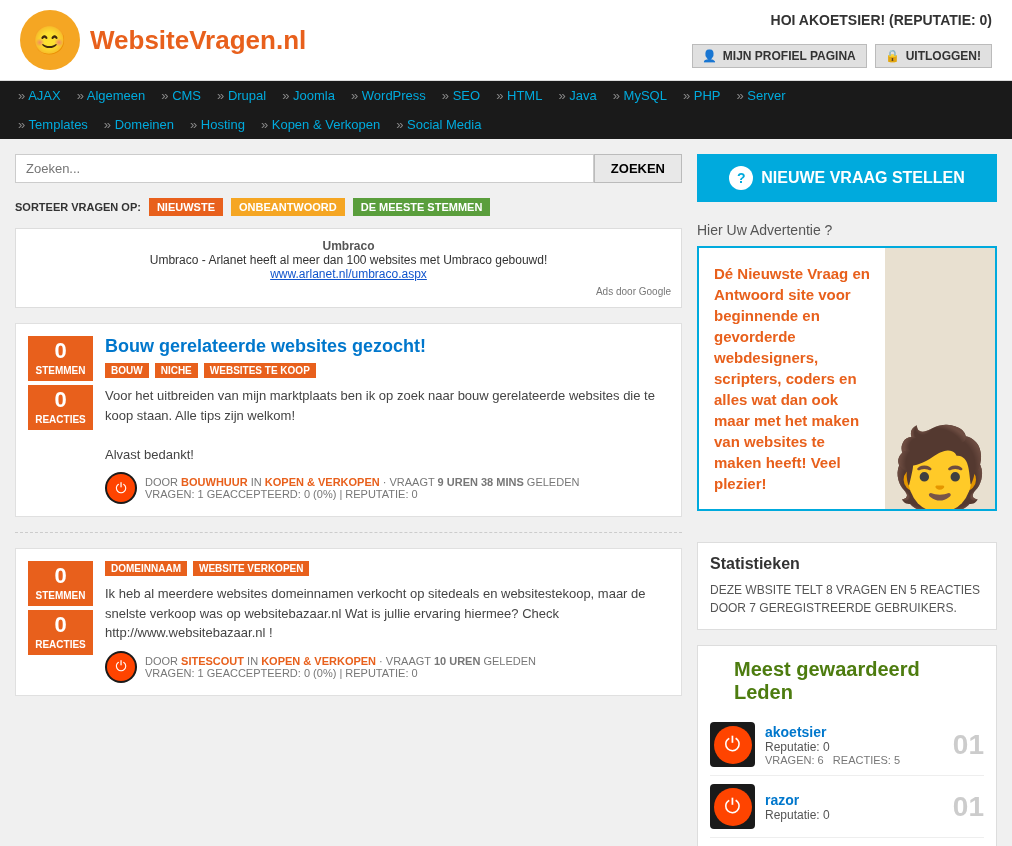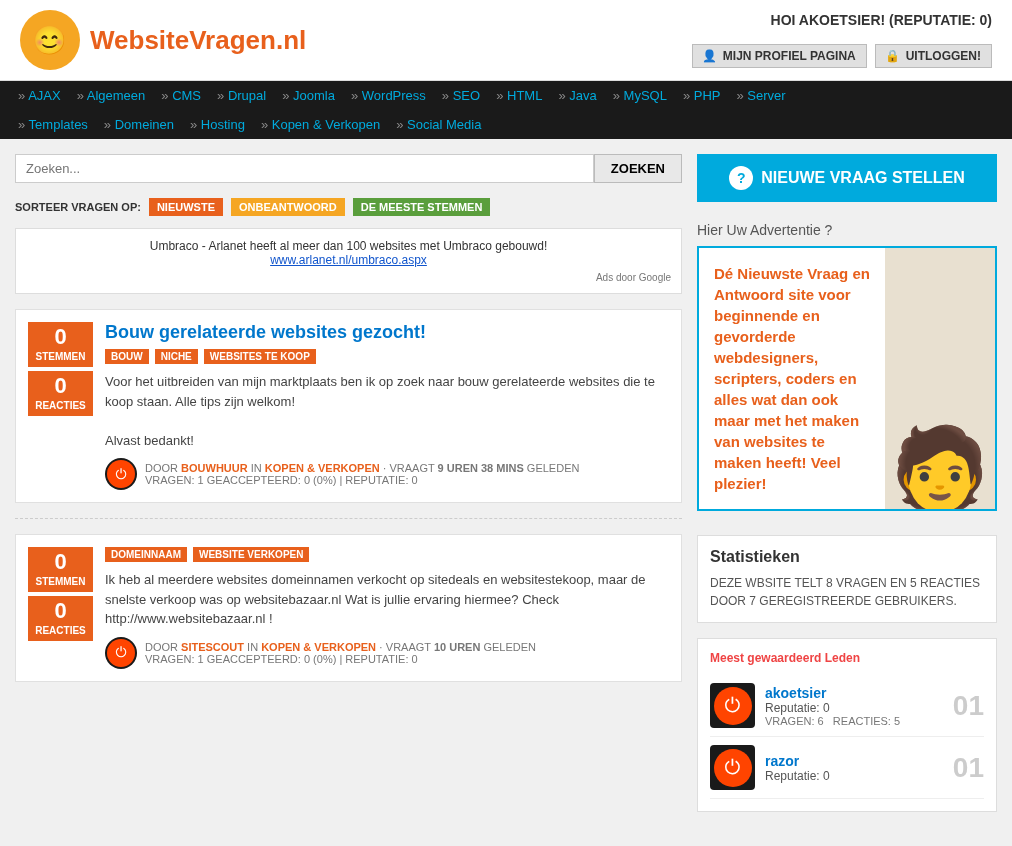--- a/index.html
+++ b/index.html
@@ -63,31 +63,31 @@
     .question-meta { font-size: 11px; color: #777; margin-top: 8px; display: flex; align-items: center; gap: 8px; }
     .meta-avatar { width: 32px; height: 32px; background: #1a1a1a; border-radius: 50%; display: flex; align-items: center; justify-content: center; }
     .meta-avatar-inner { width: 28px; height: 28px; background: #ff4400; border-radius: 50%; display: flex; align-items: center; justify-content: center; color: #fff; font-size: 14px; }
     .meta-text a { color: #e8601c; font-weight: bold; text-decoration: none; }
     .question-divider { border: none; border-top: 1px dashed #ccc; margin: 0 0 15px; }
 
     
     #new-question-btn { background: #00aadd; color: #fff; padding: 12px 20px; text-align: center; font-size: 16px; font-weight: bold; cursor: pointer; display: flex; align-items: center; gap: 8px; justify-content: center; margin-bottom: 15px; }
     .q-icon { width: 24px; height: 24px; background: #fff; border-radius: 50%; color: #00aadd; display: flex; align-items: center; justify-content: center; font-weight: bold; font-size: 14px; }
 
-    #ad-sidebar { border: 2px solid #00aadd; background: #fff; margin-bottom: 24px; display: flex; }
+    #ad-sidebar { border: 2px solid #00aadd; background: #fff; margin-bottom: 31px; display: flex; }
     #ad-sidebar-text { padding: 15px; color: #e8601c; font-size: 15px; font-weight: bold; line-height: 1.4; flex: 1; }
     #ad-sidebar-img { width: 110px; flex-shrink: 0; background: #e8e0d0; display: flex; align-items: flex-end; justify-content: center; overflow: hidden; }
     .cartoon-figure { font-size: 80px; line-height: 1; text-align: center; }
 
     #stats-box { background: #fff; border: 1px solid #ddd; padding: 12px; margin-bottom: 15px; }
     #stats-title { font-size: 16px; font-weight: bold; margin-bottom: 8px; color: #333; }
     #stats-text { font-size: 12px; color: #555; line-height: 1.5; }
 
     #members-box { background: #fff; border: 1px solid #ddd; padding: 12px; }
-    #members-title { font-size: 12px; font-weight: bold; margin-bottom: 10px; color: #ef4444; }
+    #members-title { font-size: 20px; font-weight: bold; margin-bottom: 10px; color: #4d7c0f; margin-left: 24px; }
     .member-item { display: flex; align-items: center; gap: 10px; padding: 8px 0; border-bottom: 1px solid #eee; }
     .member-avatar { width: 45px; height: 45px; background: #1a1a1a; border-radius: 4px; display: flex; align-items: center; justify-content: center; }
     .member-avatar-inner { width: 38px; height: 38px; background: #ff4400; border-radius: 50%; display: flex; align-items: center; justify-content: center; color: #fff; font-size: 20px; }
     .member-info { flex: 1; }
     .member-name { color: #0077cc; font-weight: bold; font-size: 14px; cursor: pointer; }
     .member-rep { font-size: 12px; color: #555; }
     .member-stats { font-size: 11px; color: #777; }
     .member-rank { font-size: 28px; font-weight: bold; color: #ccc; }
 
     #hier-advertentie { font-size: 14px; color: #555; margin-bottom: 8px; margin-top: 20px; }
@@ -151,20 +151,21 @@
     </div>
 
     <div id="sort-bar">
       <span id="sort-label">SORTEER VRAGEN OP:</span>
       <button class="sort-btn active-red">NIEUWSTE</button>
       <button class="sort-btn active-orange">ONBEANTWOORD</button>
       <button class="sort-btn active-green">DE MEESTE STEMMEN</button>
     </div>
 
     <div id="ad-box">
+      <div id="ad-title">Umbraco</div>
       <div>Umbraco - Arlanet heeft al meer dan 100 websites met Umbraco gebouwd!</div>
       <a href="#">www.arlanet.nl/umbraco.aspx</a>
       <div id="ad-footer">Ads door Google</div>
     </div>
 
     <div class="question-card">
       <div class="vote-area">
         <div class="vote-box">
           <span class="num">0</span>
           <span class="lbl">STEMMEN</span>

